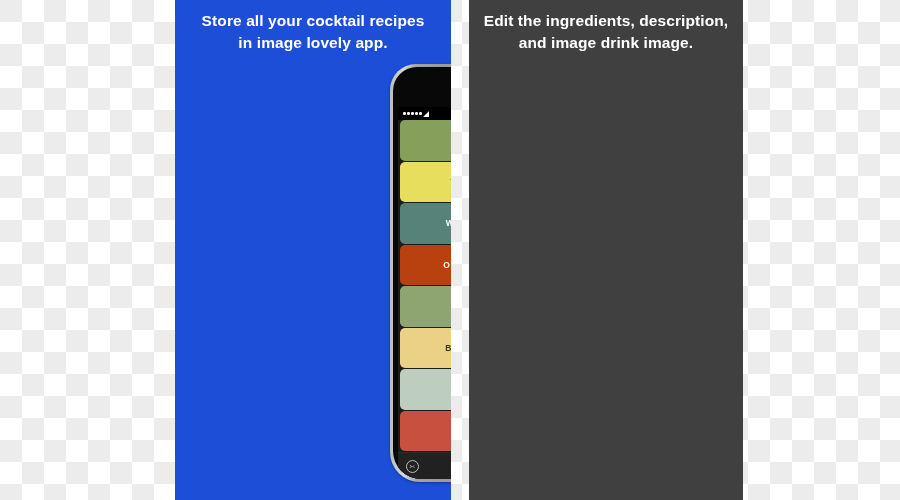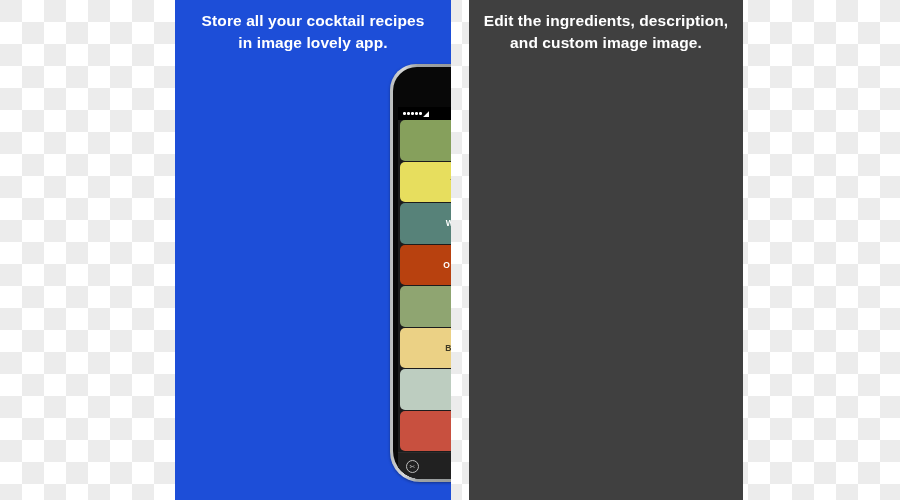--- a/index.html
+++ b/index.html
@@ -137,18 +137,18 @@
           </div>
         </div>
 
       </div>
     </div>
   </div>
 
   <div class="panel panel-right">
     <div class="caption">
       <span>Edit the ingredients, description,</span>
-      <span>and custom image image.</span>
+      <span>and image drink image.</span>
     </div>
 
   </div>
 
 </div>
 
 </body></html>

